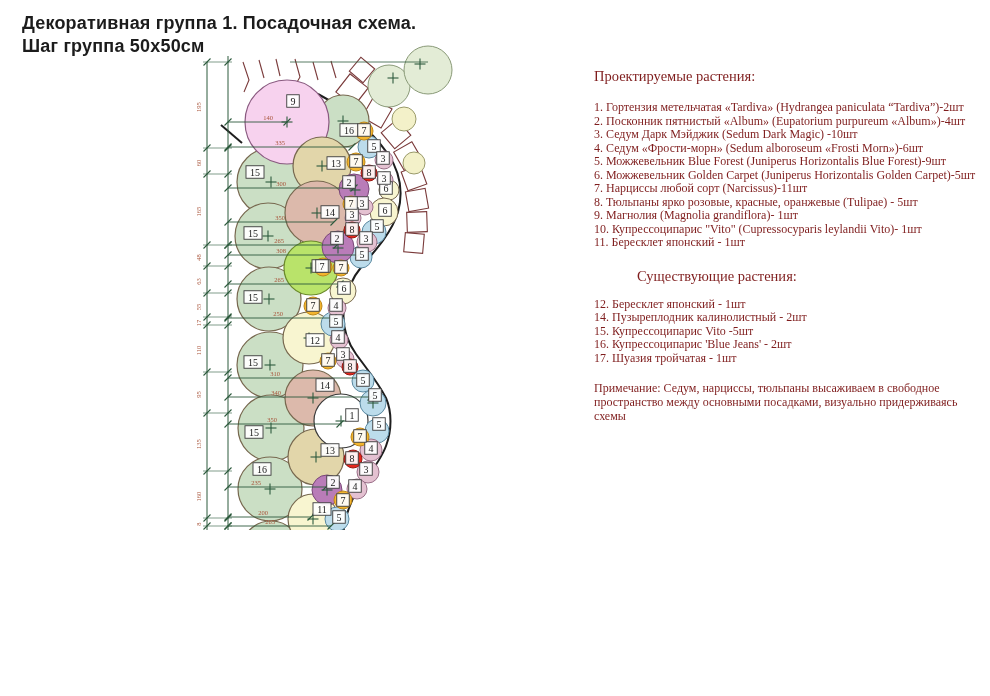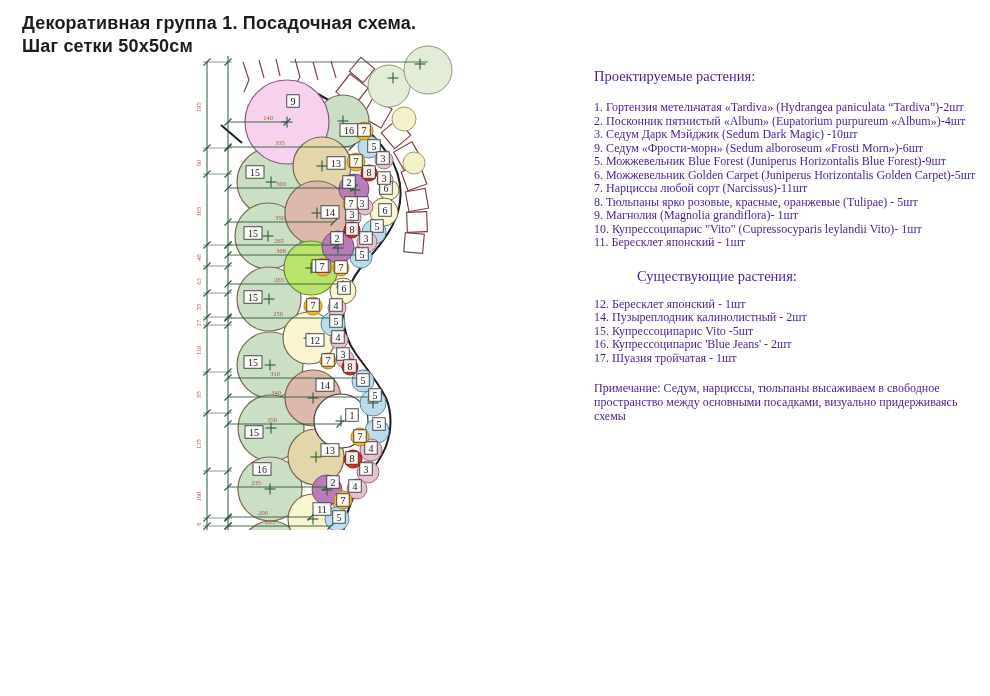--- a/index.html
+++ b/index.html
@@ -2,34 +2,34 @@
 <html><head>
 <meta charset="utf-8">
 <style>
   html,body{margin:0;padding:0;background:#ffffff;}
   .page{position:relative;width:990px;height:530px;background:#ffffff;overflow:hidden;
         font-family:"Liberation Sans",sans-serif;}
   .title{position:absolute;left:22px;top:12px;font-size:18px;font-weight:bold;
          line-height:23px;color:#1c1c1c;letter-spacing:.2px;}
   svg.plan{position:absolute;left:0;top:0;}
   .legend{position:absolute;left:594px;top:68px;width:382px;
-          font-family:"Liberation Serif",serif;color:#4c1d95;}
+          font-family:"Liberation Serif",serif;color:#7f1d1d;}
   .lg-header{font-size:14.5px;margin:0 0 16px 0;}
   .lg-header2{margin-top:18px;margin-bottom:13px;margin-left:43px;}
   .lg-list{font-size:12px;line-height:13.5px;font-family:Liberation Serif, serif;}
   .lg-item{white-space:nowrap;}
   .lg-note{margin-top:16px;font-size:12px;line-height:14px;}
 </style>
 </head>
 <body>
 
 <div class="page">
   <div class="title">
     <div>Декоративная группа 1. Посадочная схема.</div>
-    <div>Шаг сетки 50х50см</div>
+    <div>Шаг группа 50х50см</div>
   </div>
 
   <svg class="plan" width="560" height="696" viewBox="0 0 560 696">
       <polyline points="243,62 249,80 244,92" fill="none" stroke="#7a3a3a" stroke-width="1.1"></polyline>
       <polyline points="259,60 264,78" fill="none" stroke="#7a3a3a" stroke-width="1.1"></polyline>
       <polyline points="276,59 280,76" fill="none" stroke="#7a3a3a" stroke-width="1.1"></polyline>
       <polyline points="295,59 300,77 293,89" fill="none" stroke="#7a3a3a" stroke-width="1.1"></polyline>
       <polyline points="313,62 318,80" fill="none" stroke="#7a3a3a" stroke-width="1.1"></polyline>
       <polyline points="331,61 336,78" fill="none" stroke="#7a3a3a" stroke-width="1.1"></polyline>
       <rect x="340.5" y="78.5" width="23" height="23" fill="#ffffff" stroke="#7a3a3a" stroke-width="1.1" transform="rotate(38 352 90)"></rect>
@@ -452,21 +452,21 @@
       <rect x="302.75" y="567.75" width="12.5" height="12.5" fill="#ffffff" fill-opacity="0.93" stroke="#3a3a3a" stroke-width="0.9"></rect>
       <text x="309" y="577.5" font-size="10" fill="#1a1a1a" text-anchor="middle" font-family="&quot;Liberation Serif&quot;,serif">2</text>
     </svg>
 
   <div class="legend">
     <div class="lg-header">Проектируемые растения:</div>
     <div class="lg-list">
         <div class="lg-item">1. Гортензия метельчатая «Tardiva» (Hydrangea paniculata “Tardiva”)-2шт</div>
         <div class="lg-item">2. Посконник пятнистый «Album» (Eupatorium purpureum «Album»)-4шт</div>
         <div class="lg-item">3. Седум Дарк Мэйджик (Sedum Dark Magic) -10шт</div>
-        <div class="lg-item">9. Седум «Фрости-морн» (Sedum alboroseum «Frosti Morn»)-6шт</div>
+        <div class="lg-item">4. Седум «Фрости-морн» (Sedum alboroseum «Frosti Morn»)-6шт</div>
         <div class="lg-item">5. Можжевельник Blue Forest (Juniperus Horizontalis Blue Forest)-9шт</div>
         <div class="lg-item">6. Можжевельник Golden Carpet (Juniperus Horizontalis Golden Carpet)-5шт</div>
         <div class="lg-item">7. Нарциссы любой сорт (Narcissus)-11шт</div>
         <div class="lg-item">8. Тюльпаны ярко розовые, красные, оранжевые (Tulipae) - 5шт</div>
         <div class="lg-item">9. Магнолия (Magnolia grandiflora)- 1шт</div>
         <div class="lg-item">10. Купрессоципарис    "Vito" (Cupressocyparis leylandii Vito)- 1шт</div>
         <div class="lg-item">11. Бересклет японский - 1шт</div>
       </div>
     <div class="lg-header lg-header2">Существующие растения:</div>
     <div class="lg-list">

